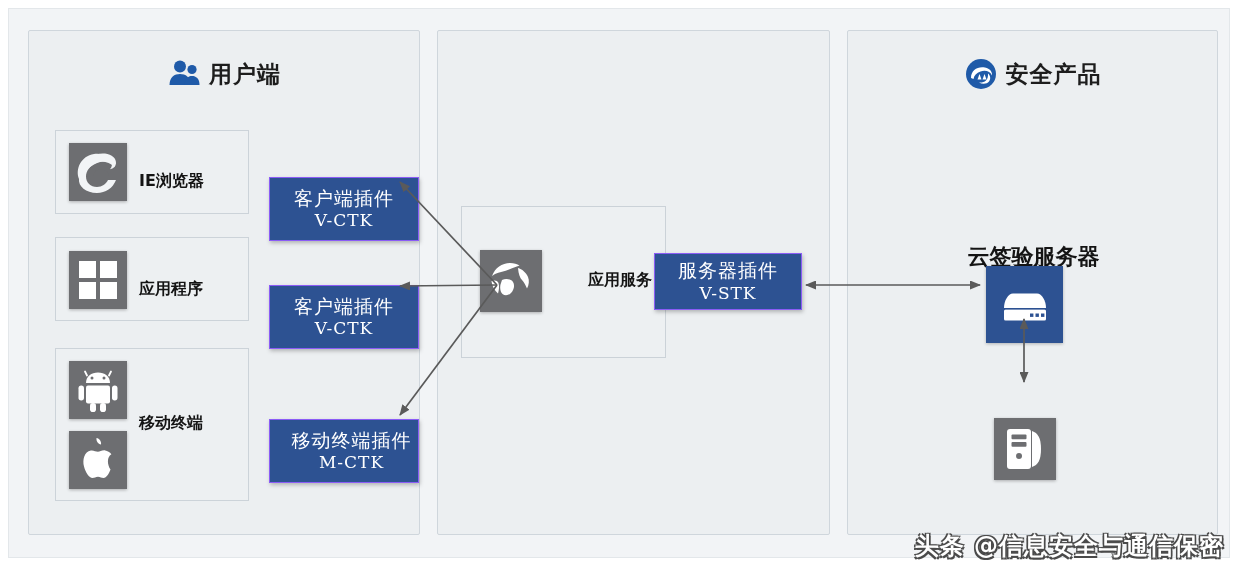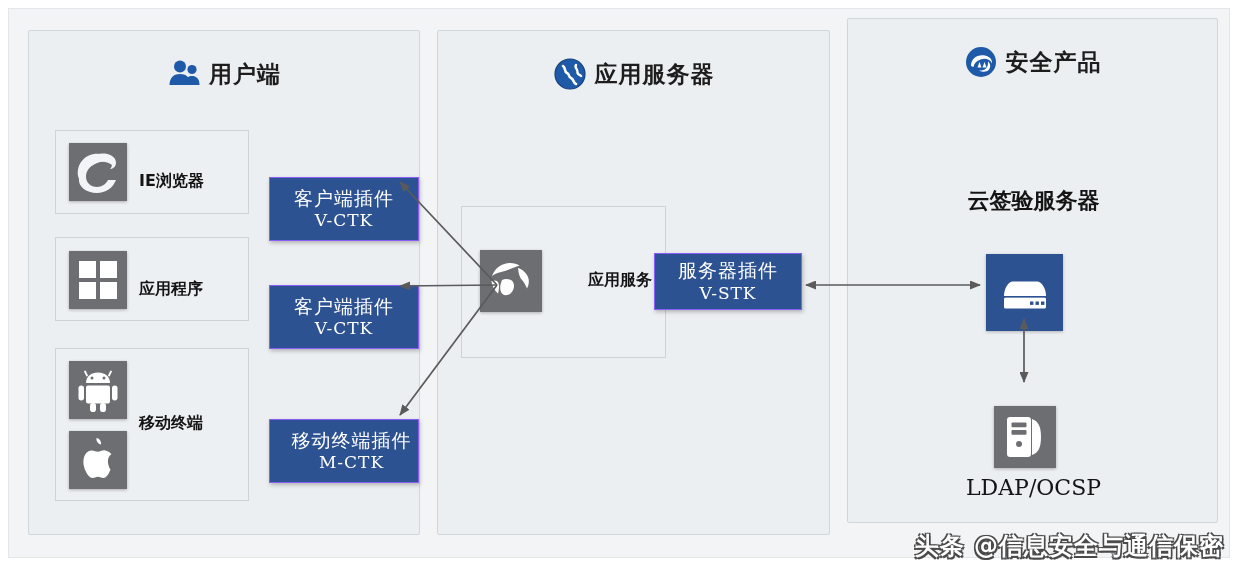--- a/index.html
+++ b/index.html
@@ -118,20 +118,21 @@
 
   
   .right-label {
     position: absolute;
     font-family: Liberation Sans, sans-serif;
     font-size: 22px;
     font-weight: 600;
     color: #141414;
     white-space: nowrap;
     text-align: center;
+    margin-top: 44px;
   }
   .right-label-serif {
     position: absolute;
     font-family: "DejaVu Serif", serif;
     font-size: 22px;
     color: #141414;
     white-space: nowrap;
     text-align: center;
   }
   .blue-tile {
@@ -245,31 +246,20 @@
       </svg>
     </span>
     <span class="client-label" style="left:110px; top:382px;">移动终端</span>
     <div class="plugin" style="left:240px; top:388px; width:150px; height:64px;padding-left:15px;">
       <span class="line1">移动终端插件</span>
       <span class="line2">M-CTK</span>
     </div>
   </div>
 
   <div class="panel" style="left:437px; top:30px; width:393px; height:505px;">
-    <div class="panel-header">
-      <span class="hdr-icon">
-        <svg class="hdr-icon" viewBox="0 0 34 34">
-          <circle cx="17" cy="17" r="15" fill="#1f5aa8"></circle>
-          <path d="M10 9 C13 11 11 15 14 16 C17 17 15 20 18 21 C21 22 20 26 23 27" stroke="#ffffff" stroke-width="2.6" fill="none" stroke-linecap="round"></path>
-          <path d="M23 8 C21 11 25 12 24.5 15 C24 18 27 17 28 19" stroke="#ffffff" stroke-width="2.4" fill="none" stroke-linecap="round"></path>
-          <circle cx="17" cy="17" r="15" fill="none" stroke="#14407a" stroke-width="1.2"></circle>
-        </svg>
-      </span>
-      <span class="panel-title">应用服务器</span>
-    </div>
 
     <div class="svc-box" style="left:23px; top:175px; width:205px; height:152px;"></div>
     <span class="tile" style="left:42px; top:219px; width:62px; height:62px;">
       <svg width="62" height="62" viewBox="0 0 62 62">
         <rect width="62" height="62" fill="#6d6e71"></rect>
         <g fill="#ffffff">
           <path d="M12 26 C15 18 22 13 30 13 C34 13 37 14 39.5 15.5 C36 17 32 18 29 19.5 C25 21.5 19 22 15 24 Z"></path>
           <path d="M11.5 31 C12 36 14.5 40.5 18 43.5 C19 40 19.5 36 18.5 33 C17.5 30 14 30 11.5 31 Z"></path>
           <path d="M22 30 C26 28 31 29 33 32 C35 35 34 40 31 43 C28.5 45.5 25 46 22.5 44 C20 42 19.5 36 21 33 Z"></path>
           <path d="M38 18 C42 19 46 22.5 48 27 C49.5 30.5 49 35 47 38.5 C45.5 35 44 32 42 30 C40 28 38.5 24 38 18 Z"></path>
@@ -277,21 +267,21 @@
       </svg>
     </span>
     <span class="client-label" style="left:118px; top:239px;margin-left:32px;">应用服务</span>
 
     <div class="plugin" style="left:216px; top:222px; width:148px; height:57px;">
       <span class="line1">服务器插件</span>
       <span class="line2">V-STK</span>
     </div>
   </div>
 
-  <div class="panel" style="left:847px; top:18px; width:371px; height:505px;">
+  <div class="panel" style="left:847px; top:30px; width:371px; height:505px;">
     <div class="panel-header">
       <span class="hdr-icon">
         <svg class="hdr-icon" viewBox="0 0 34 34">
           <circle cx="17" cy="17" r="15" fill="#1f5aa8"></circle>
           <path d="M7 21 C7 13 14 9 21 10.5 C26 11.6 28.5 15 28 18.5 C26.5 14.5 21.5 12.8 16.5 14.5 C12.5 15.9 10 18.5 9.5 22 Z" fill="#ffffff"></path>
           <path d="M13.5 22.5 L15.5 17 L17.5 22.5 Z" fill="#ffffff"></path>
           <path d="M18.5 22.5 L20.5 17 L22.5 22.5 Z" fill="#ffffff"></path>
           <path d="M24 16.5 C26.5 18.5 27 22 25 24.5 C23 27 18.5 27.5 15 25.5 C20 26 24.5 23.5 24 16.5 Z" fill="#ffffff"></path>
         </svg>
       </span>
@@ -323,21 +313,20 @@
           <rect x="13" y="11" width="24" height="40" rx="3"></rect>
           <path d="M38 13 C44 15 47 20 47 31 C47 42 44 47 38 49 Z"></path>
         </g>
         <g fill="#6d6e71">
           <rect x="17.5" y="16.5" width="15" height="4.8" rx="1"></rect>
           <rect x="17.5" y="24" width="15" height="4.8" rx="1"></rect>
           <circle cx="25" cy="38" r="3"></circle>
         </g>
       </svg>
     </span>
-    <span class="right-label-serif" style="left:0; top:456px; width:371px;">LDAP/OCSP</span>
   </div>
 
   <svg class="connectors" viewBox="0 0 1238 566">
     <defs>
       <marker id="ah" markerWidth="11" markerHeight="9" refX="10" refY="4.5" orient="auto" markerUnits="userSpaceOnUse">
         <path d="M0,0 L11,4.5 L0,9 Z" fill="#5a5a5a"></path>
       </marker>
       <marker id="ah-start" markerWidth="11" markerHeight="9" refX="1" refY="4.5" orient="auto" markerUnits="userSpaceOnUse">
         <path d="M11,0 L0,4.5 L11,9 Z" fill="#5a5a5a"></path>
       </marker>

